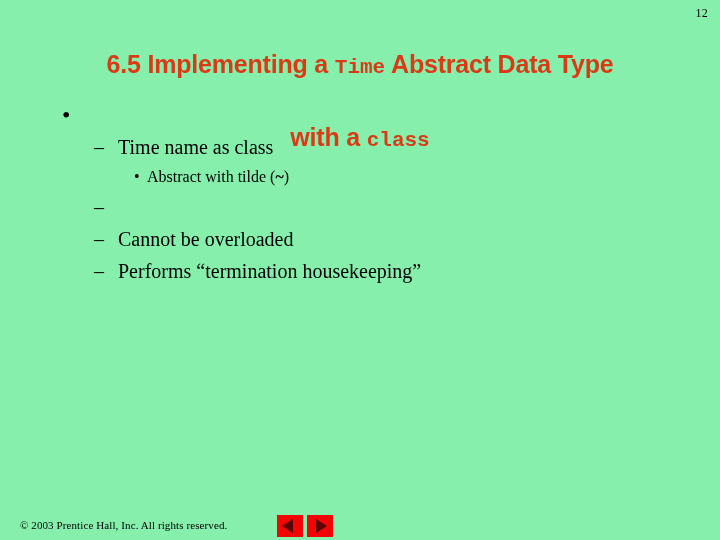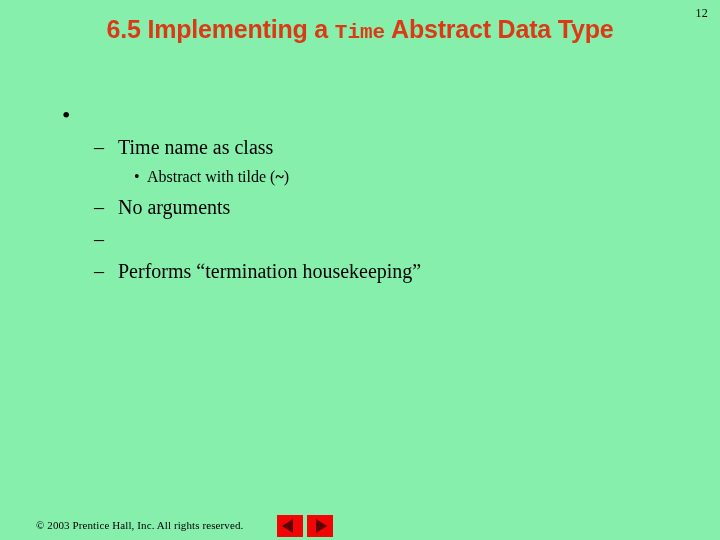--- a/index.html
+++ b/index.html
@@ -48,20 +48,21 @@
     color: #DB3A17;
     font-family: "Liberation Sans", "DejaVu Sans", sans-serif;
     font-weight: bold;
     font-size: 25px;
     line-height: 34px;
     letter-spacing: -0.2px;
   }
   .title-line {
     display: block;
     white-space: nowrap;
+    margin-top: 35px;
   }
   .title-block .mono {
     font-family: "Liberation Mono", "DejaVu Sans Mono", monospace;
     font-weight: bold;
     font-size: 21px;
     letter-spacing: 0;
   }
 
   
   .outline {
@@ -123,21 +124,21 @@
     line-height: 28px;
   }
 
   .tilde {
     font-weight: bold;
   }
 
   
   .footer-text {
     position: absolute;
-    left: 36px;
+    left: 20px;
     top: 518px;
     font-family: "Liberation Serif", "DejaVu Serif", serif;
     font-size: 11px;
     line-height: 14px;
     color: #000000;
     white-space: nowrap;
     letter-spacing: 0.1px;
   }
 
   .nav-buttons {
@@ -177,45 +178,46 @@
 </style>
 </head>
 <body>
 
 <div class="slide">
 
   <div class="page-number">12</div>
 
   <div class="title-block">
     <span class="title-line"><span>6.5 Implementing a </span><span class="mono">Time</span><span> Abstract Data Type</span></span>
+    <span class="title-line"><span>with a </span><span class="mono">class</span></span>
   </div>
 
   <div class="outline">
 
     <div class="line lvl1">
       <span class="marker">•</span>
     </div>
 
     <div class="line lvl2">
       <span class="marker">–</span>
       <span>Time name as class</span>
     </div>
 
     <div class="line lvl3">
       <span class="marker">•</span>
       <span>Abstract with tilde (</span><span class="tilde">~</span><span>)</span>
     </div>
 
     <div class="line lvl2">
       <span class="marker">–</span>
-      <span>No arguments</span>
-    </div>
-
-    <div class="line lvl2">
-      <span class="marker">–</span>
+    </div>
+
+    <div class="line lvl2">
+      <span class="marker">–</span>
+      <span>Cannot be overloaded</span>
     </div>
 
     <div class="line lvl2">
       <span class="marker">–</span>
       <span>Performs “termination housekeeping”</span>
     </div>
 
   </div>
 
   <div class="footer-text">© 2003 Prentice Hall, Inc.  All rights reserved.</div>

